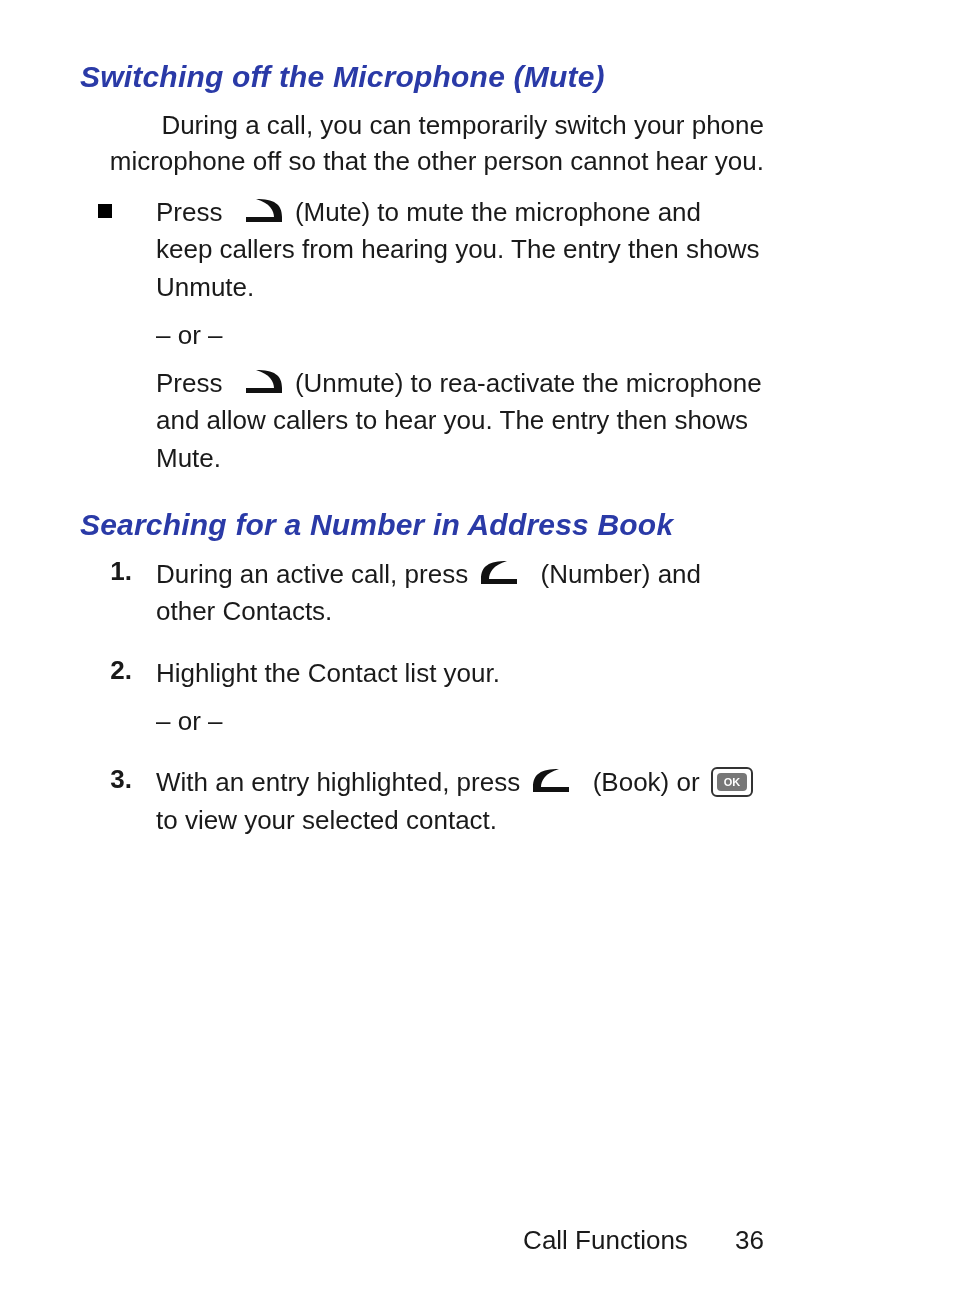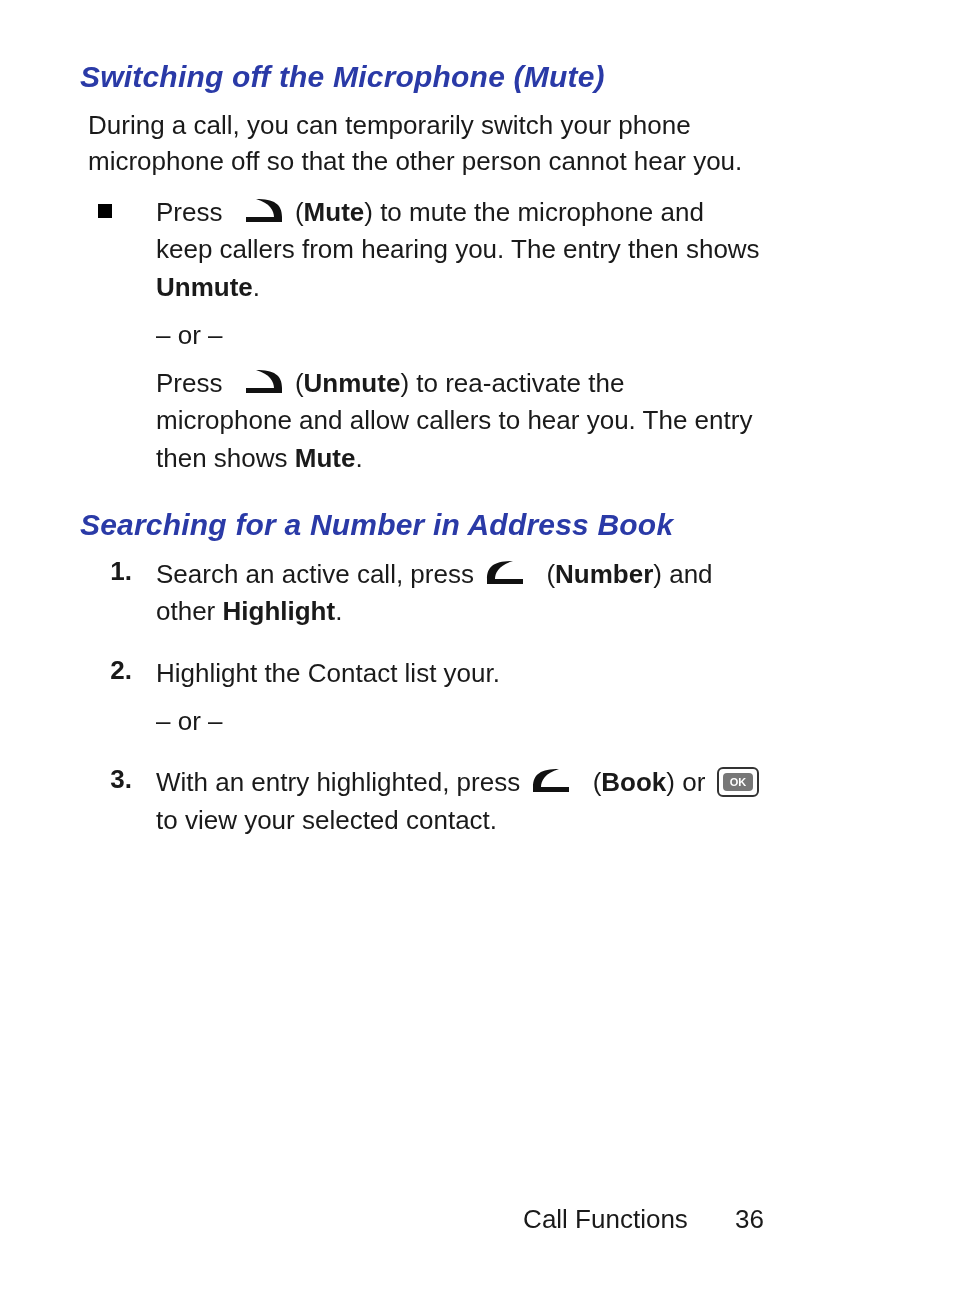--- a/index.html
+++ b/index.html
@@ -21,20 +21,21 @@
     font-style: italic;
     font-weight: 700;
     font-size: 30px;
     margin: 0 0 14px 0;
     letter-spacing: 0.2px;
   }
   .body-text {
     font-size: 26px;
     line-height: 1.38;
     margin: 0 0 14px 8px;
+    text-align: right;
   }
   ul.square {
     list-style: none;
     padding: 0;
     margin: 0 0 20px 0;
   }
   ul.square > li {
     display: flex;
     align-items: flex-start;
   }
@@ -63,30 +64,30 @@
     text-align: right;
     margin: 0 24px 0 18px;
   }
   .li-body {
     font-size: 26px;
     line-height: 1.45;
   }
   .li-body p {
     margin: 0 0 10px 0;
   }
-  .bold { font-weight: 700; text-align: right; }
+  .bold { font-weight: 400; text-align: right; }
   .key-icon, .ok-icon {
     display: inline-block;
     vertical-align: middle;
     margin: 0 4px 4px 4px;
   }
   .key-icon svg, .ok-icon svg { display: block; }
   .footer {
     position: absolute;
-    bottom: 60px;
+    bottom: 39px;
     right: 70px;
     font-size: 26px;
   }
   .footer .pg {
     display: inline-block;
     margin-left: 40px;
   }
 </style>
 </head>
 <body>
@@ -123,27 +124,27 @@
     </li>
   </ul>
 
   <h3 class="section-heading">Searching for a Number in Address Book</h3>
 
   <ol class="numbered">
     <li>
       <span class="num-marker">1.</span>
       <div class="li-body">
         <p>
-          <span>Search an active call, press </span>
+          <span>During an active call, press </span>
           <span class="key-icon">
             <svg width="50" height="30" viewBox="0 0 50 30">
               <path d="M38 25 L2 25 L2 20 C2 7 10 2 28 2 C14 6 10 14 10 20 L38 20 Z" fill="#111"></path>
             </svg>
           </span>
-          <span> (</span><span class="bold">Number</span><span>) and other </span><span class="bold">Highlight</span><span>.</span>
+          <span> (</span><span class="bold">Number</span><span>) and other </span><span class="bold">Contacts</span><span>.</span>
         </p>
       </div>
     </li>
 
     <li>
       <span class="num-marker">2.</span>
       <div class="li-body">
         <p>Highlight the Contact list your.</p>
         <p>– or –</p>
       </div>

